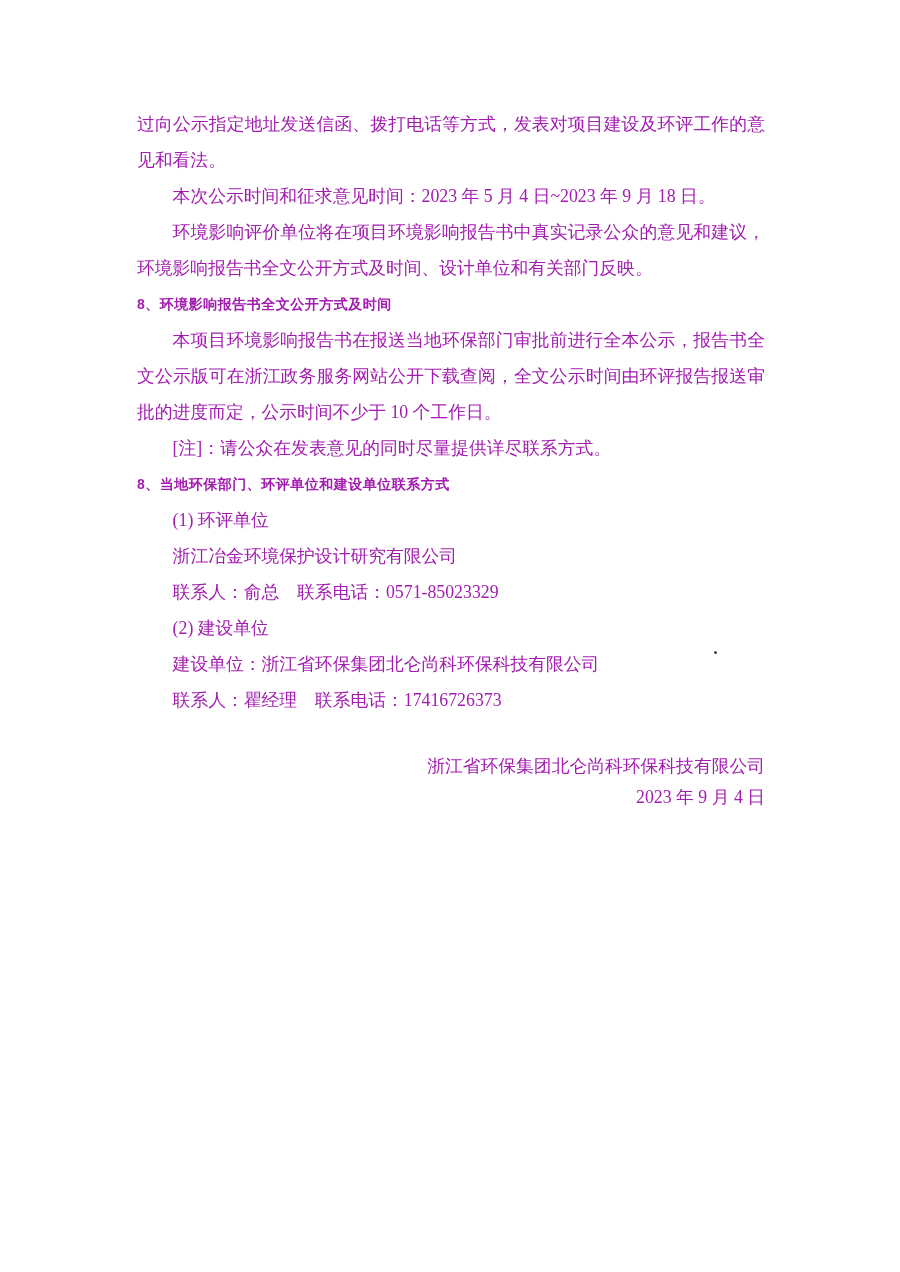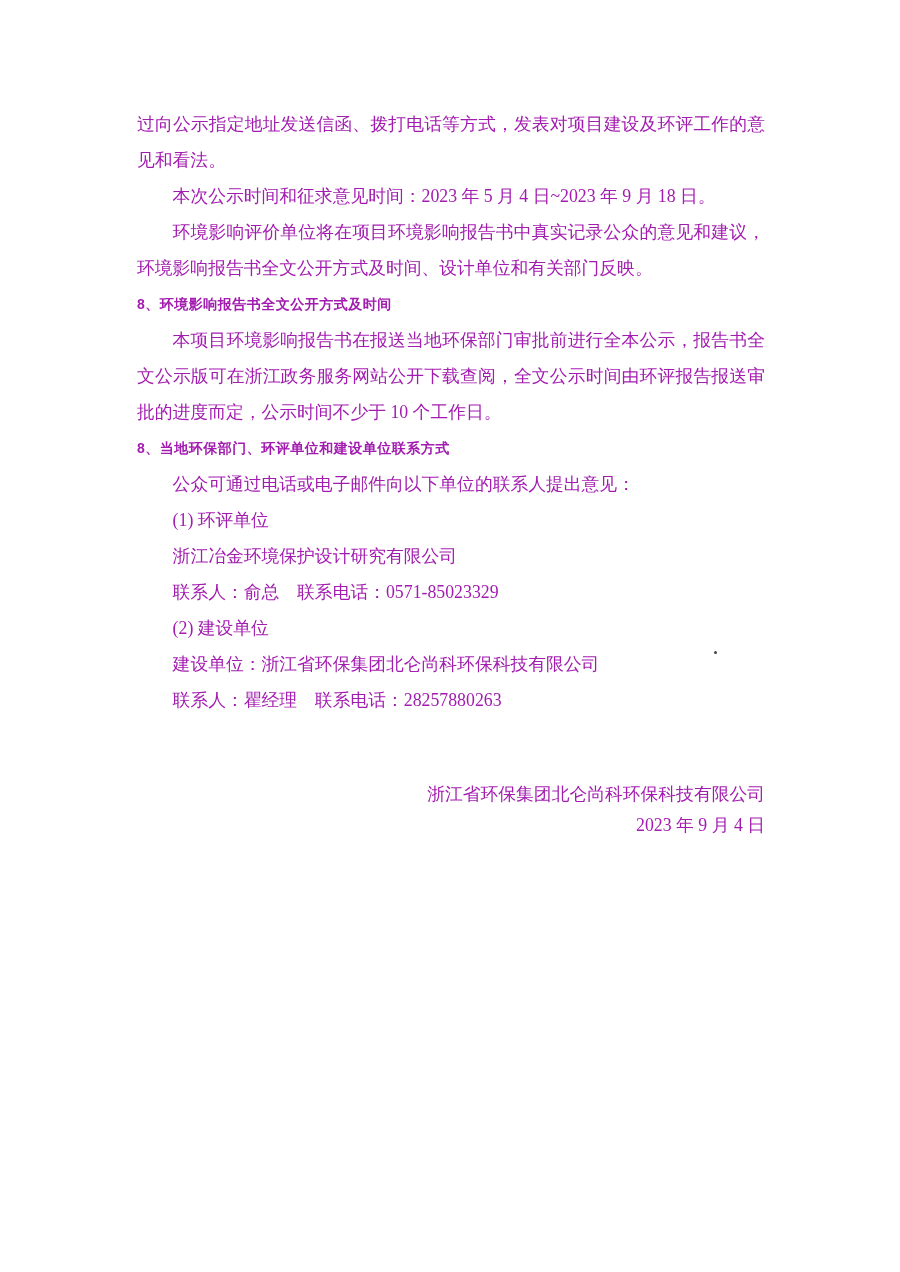--- a/index.html
+++ b/index.html
@@ -37,21 +37,21 @@
   .noindent { text-indent: 0; }
   .heading {
     font-family: "Liberation Sans", "DejaVu Sans", sans-serif;
     font-weight: 700;
     font-size: 14px;
     line-height: 36px;
     text-align: left;
     letter-spacing: 0.5px;
   }
   .signature {
-    margin-top: 61px;
+    margin-top: 33px;
     line-height: 31px;
     text-align: right;
   }
   .ink-dot {
     position: absolute;
     left: 714px;
     top: 651px;
     width: 3px;
     height: 3px;
     background: #444444;
@@ -67,36 +67,36 @@
     <p class="noindent">过向公示指定地址发送信函、拨打电话等方式，发表对项目建设及环评工作的意见和看法。</p>
 
     <p class="indent">本次公示时间和征求意见时间：2023 年 5 月 4 日~2023 年 9 月 18 日。</p>
 
     <p class="indent">环境影响评价单位将在项目环境影响报告书中真实记录公众的意见和建议，环境影响报告书全文公开方式及时间、设计单位和有关部门反映。</p>
 
     <h2 class="heading">8、环境影响报告书全文公开方式及时间</h2>
 
     <p class="indent">本项目环境影响报告书在报送当地环保部门审批前进行全本公示，报告书全文公示版可在浙江政务服务网站公开下载查阅，全文公示时间由环评报告报送审批的进度而定，公示时间不少于 10 个工作日。</p>
 
+    <p class="indent">[注]：请公众在发表意见的同时尽量提供详尽联系方式。</p>
 
     <h2 class="heading">8、当地环保部门、环评单位和建设单位联系方式</h2>
 
-    <p class="indent">公众可通过电话或电子邮件向以下单位的联系人提出意见：</p>
 
     <p class="indent">(1) 环评单位</p>
 
     <p class="indent">浙江冶金环境保护设计研究有限公司</p>
 
     <p class="indent">联系人：俞总　联系电话：0571-85023329</p>
 
     <p class="indent">(2) 建设单位</p>
 
     <p class="indent">建设单位：浙江省环保集团北仑尚科环保科技有限公司</p>
 
-    <p class="indent">联系人：瞿经理　联系电话：28257880263</p>
+    <p class="indent">联系人：瞿经理　联系电话：17416726373</p>
 
     <div class="signature">
       <p>浙江省环保集团北仑尚科环保科技有限公司</p>
       <p>2023 年 9 月 4 日</p>
     </div>
 
   </div>
 
   <div class="ink-dot"></div>
 </div>

